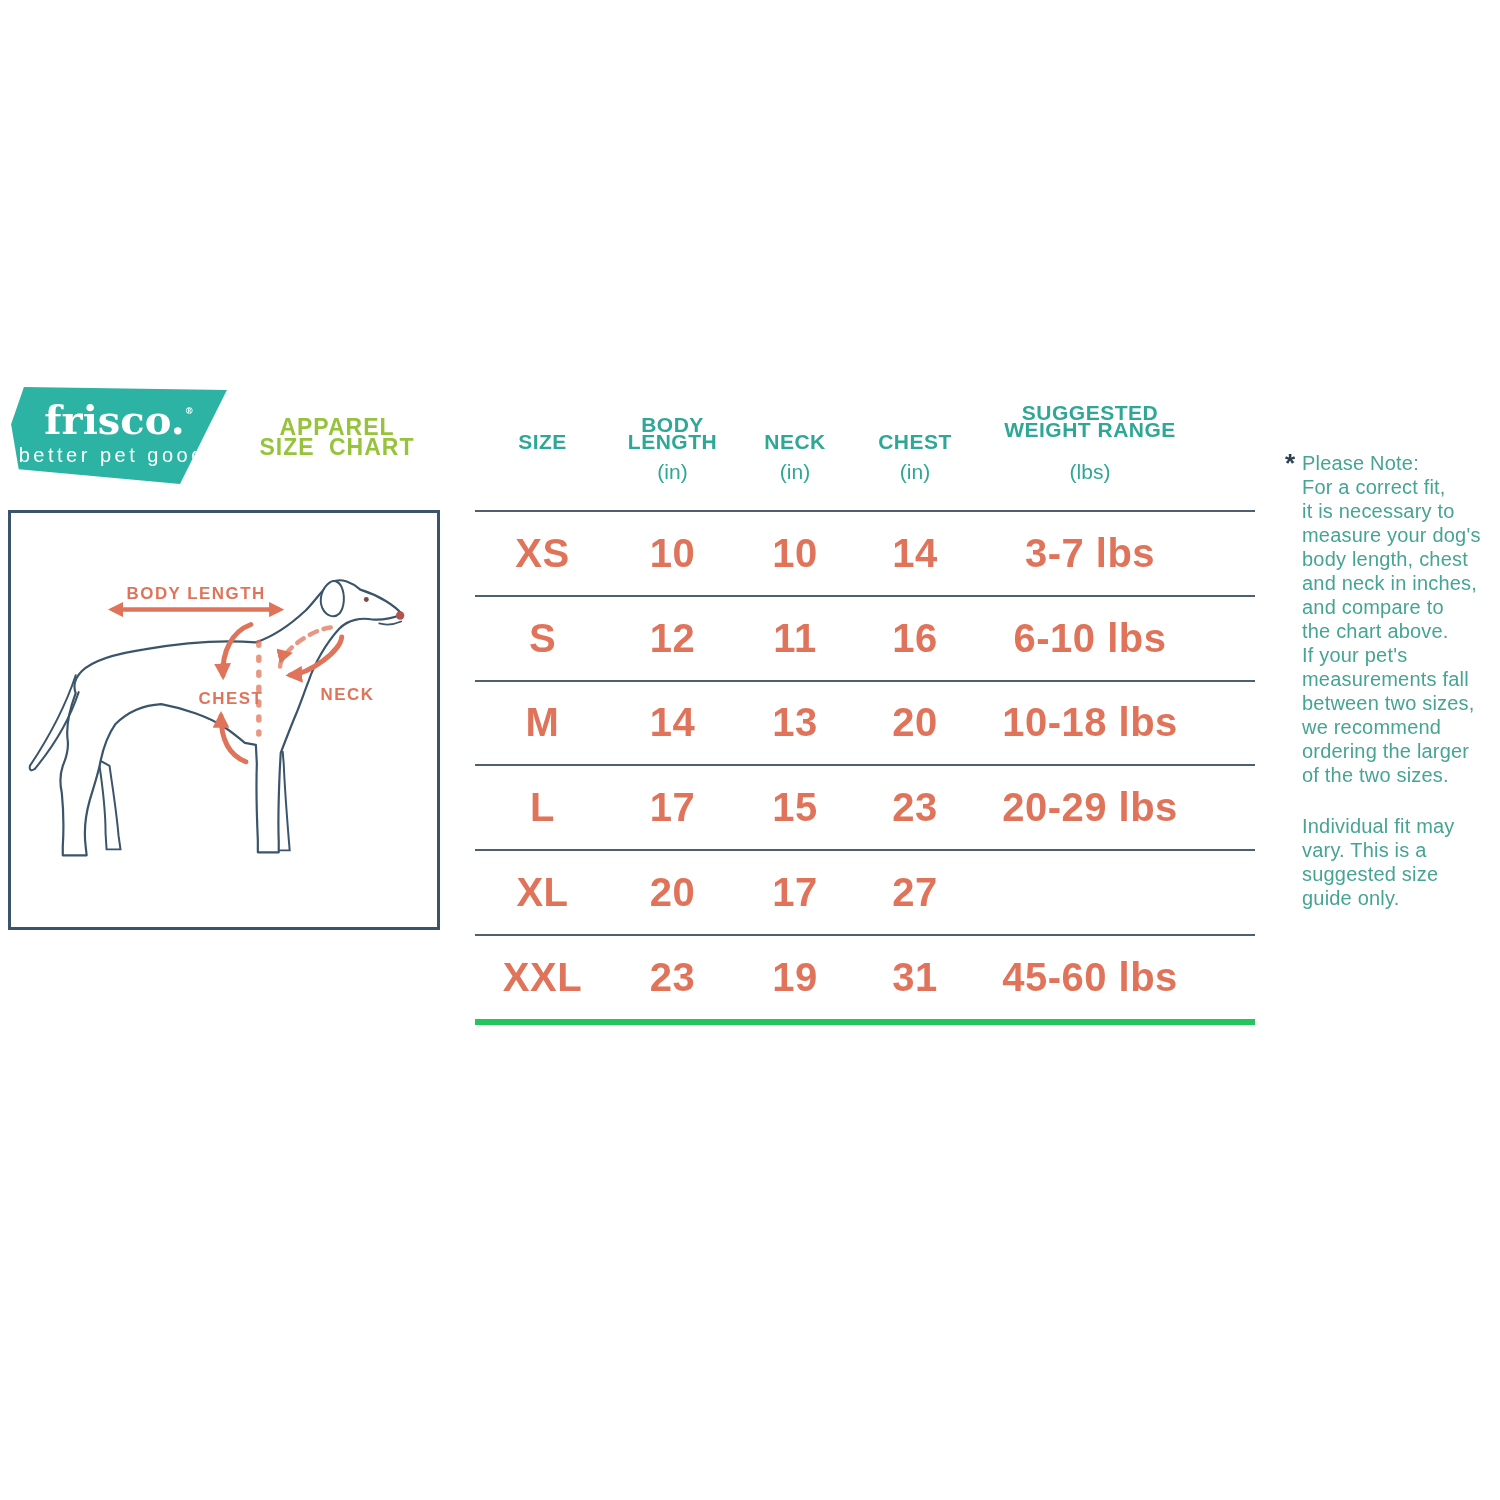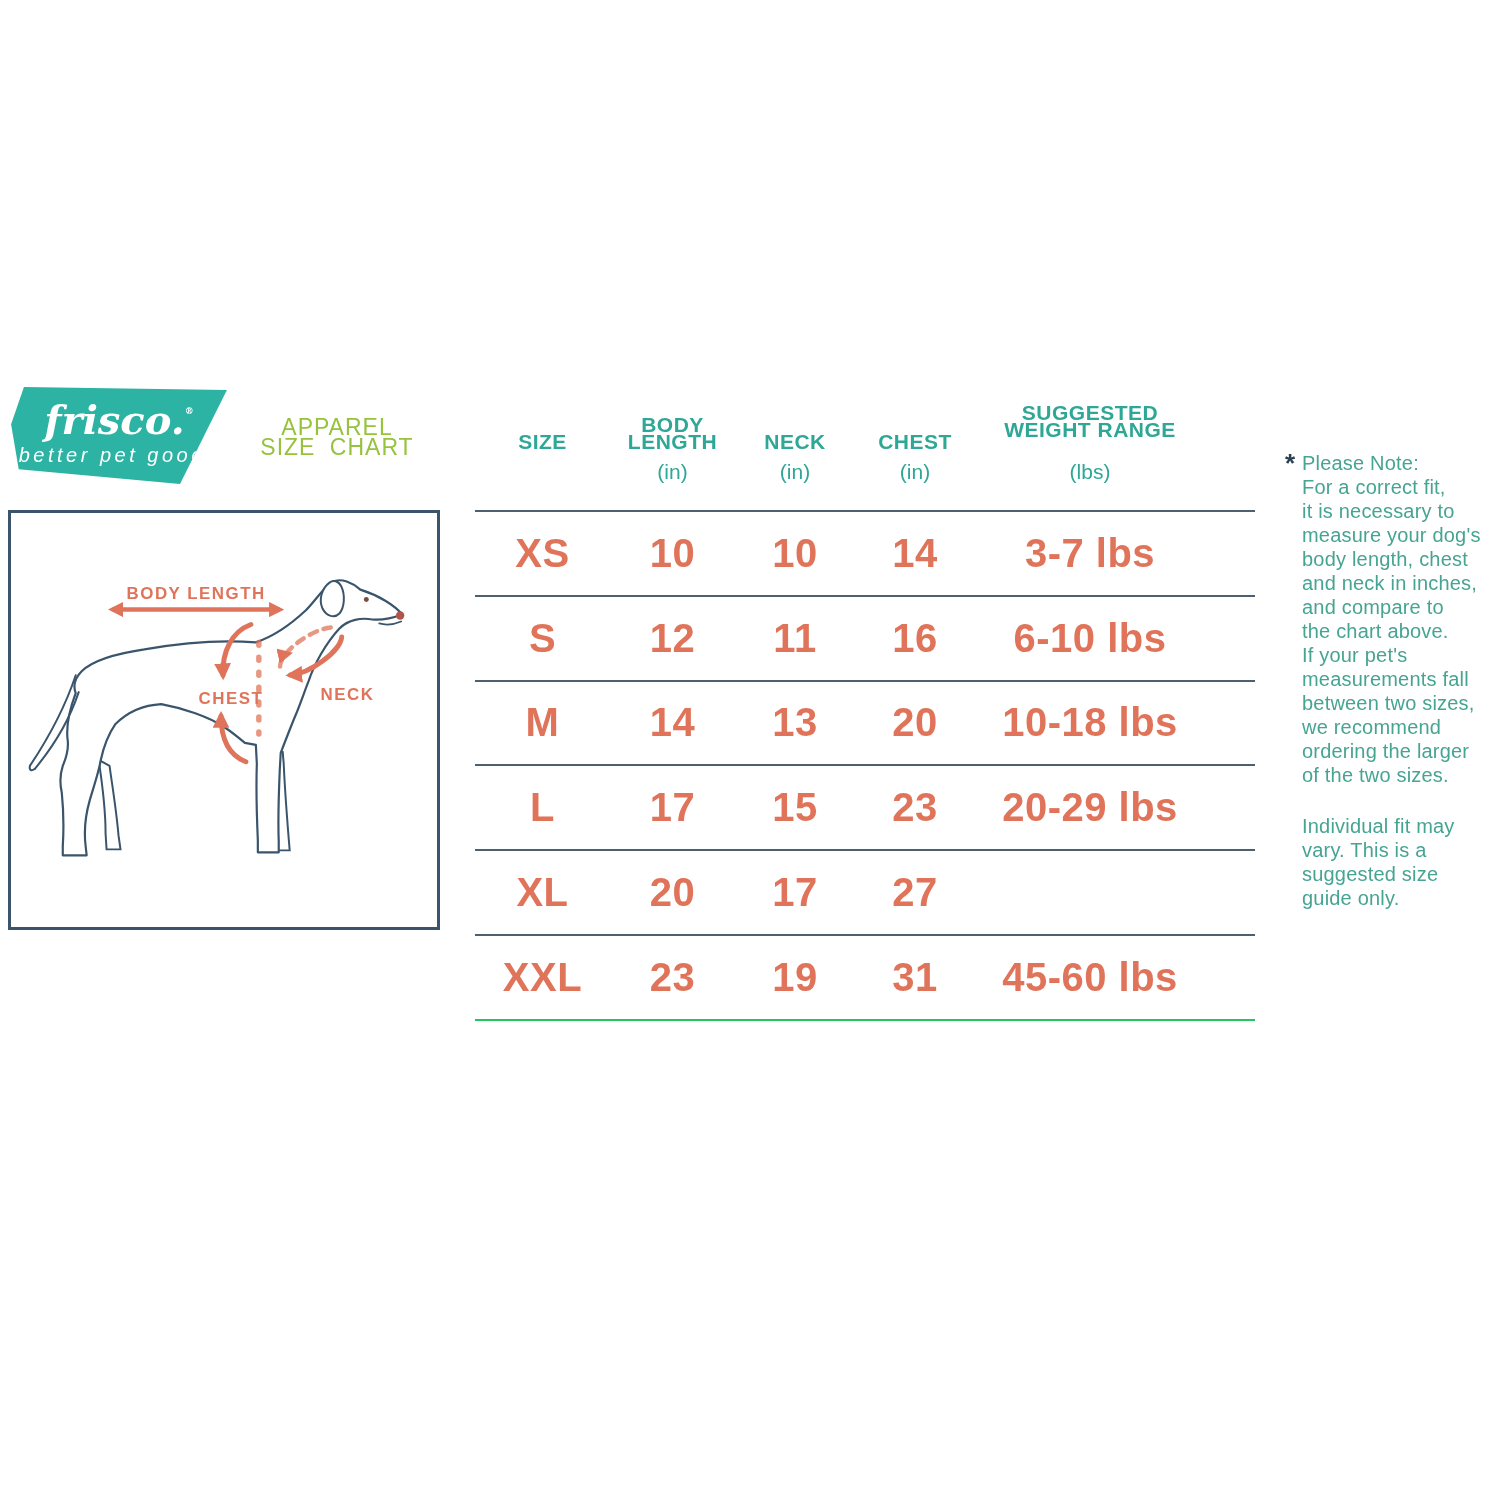--- a/index.html
+++ b/index.html
@@ -2,47 +2,47 @@
 <html><head>
 <meta charset="utf-8">
 <style>
   html,body{margin:0;padding:0;background:#fff;}
   .canvas{position:relative;width:1500px;height:1500px;background:#ffffff;overflow:hidden;
           font-family:"Liberation Sans",sans-serif;}
 
   
   .logo{position:absolute;left:10px;top:387px;width:218px;height:98px;background:#2db3a4;
         clip-path:polygon(6.4% 0%,99.5% 3%,78% 99%,4% 84%,0.5% 38%);
-        color:#fff;text-align:center;font-style:italic;}
+        color:#fff;text-align:center;}
   .logo-brand{font-family:"DejaVu Serif",serif;font-weight:700;font-size:40px;line-height:1;
               margin-top:13px;}
   .logo-reg{font-size:9px;vertical-align:20px;letter-spacing:0;}
   .logo-tagline{font-size:20px;letter-spacing:3.5px;margin-top:4px;font-weight:400;}
 
   
   .title{position:absolute;left:248px;top:417px;width:178px;text-align:center;color:#97c33c;
-         font-weight:400;font-size:23px;line-height:20px;letter-spacing:1px;}
+         font-weight:700;font-size:23px;line-height:20px;letter-spacing:1px;}
   .title-l2{word-spacing:7px;}
 
   
   .dog-box{position:absolute;left:8px;top:510px;width:432px;height:420px;box-sizing:border-box;
            border:3px solid #3a556b;background:#fff;}
   .dog-box svg{position:absolute;left:0;top:0;width:100%;height:100%;}
 
   
   .thead{position:absolute;left:475px;top:403px;width:780px;display:flex;}
   .hcol{display:flex;flex-direction:column;justify-content:flex-end;text-align:center;
         color:#2fa796;height:82px;}
   .w0{width:135px;} .w1{width:125px;} .w2{width:120px;} .w3{width:120px;}
   .w4{width:280px;padding-right:50px;box-sizing:border-box;}
   .hlabel{font-weight:800;font-size:21px;line-height:17px;letter-spacing:0.5px;}
   .w4 .hlabel{max-width:175px;margin:12px auto;}
   .hunit{font-weight:400;font-size:21px;line-height:26px;height:26px;margin-top:9px;}
 
-  .tbody{position:absolute;left:475px;top:510px;width:780px;border-bottom:2px solid #22c55e;}
+  .tbody{position:absolute;left:475px;top:510px;width:780px;border-bottom:6px solid #22c55e;}
   .trow{display:flex;height:82.8px;border-top:2px solid #4e6070;align-items:center;}
   .cell{text-align:center;color:#e0745a;font-weight:800;font-size:40px;letter-spacing:0.5px;}
 
   
   .note{position:absolute;left:1302px;top:451px;width:200px;color:#46a492;
         font-size:20px;line-height:24px;letter-spacing:0.2px;}
   .note-star{position:absolute;left:-17px;top:0px;color:#2c4053;font-size:26px;font-weight:700;}
   .note-body{white-space:pre-line;}
   .note-secondary{white-space:pre-line;margin-top:27px;}
 

